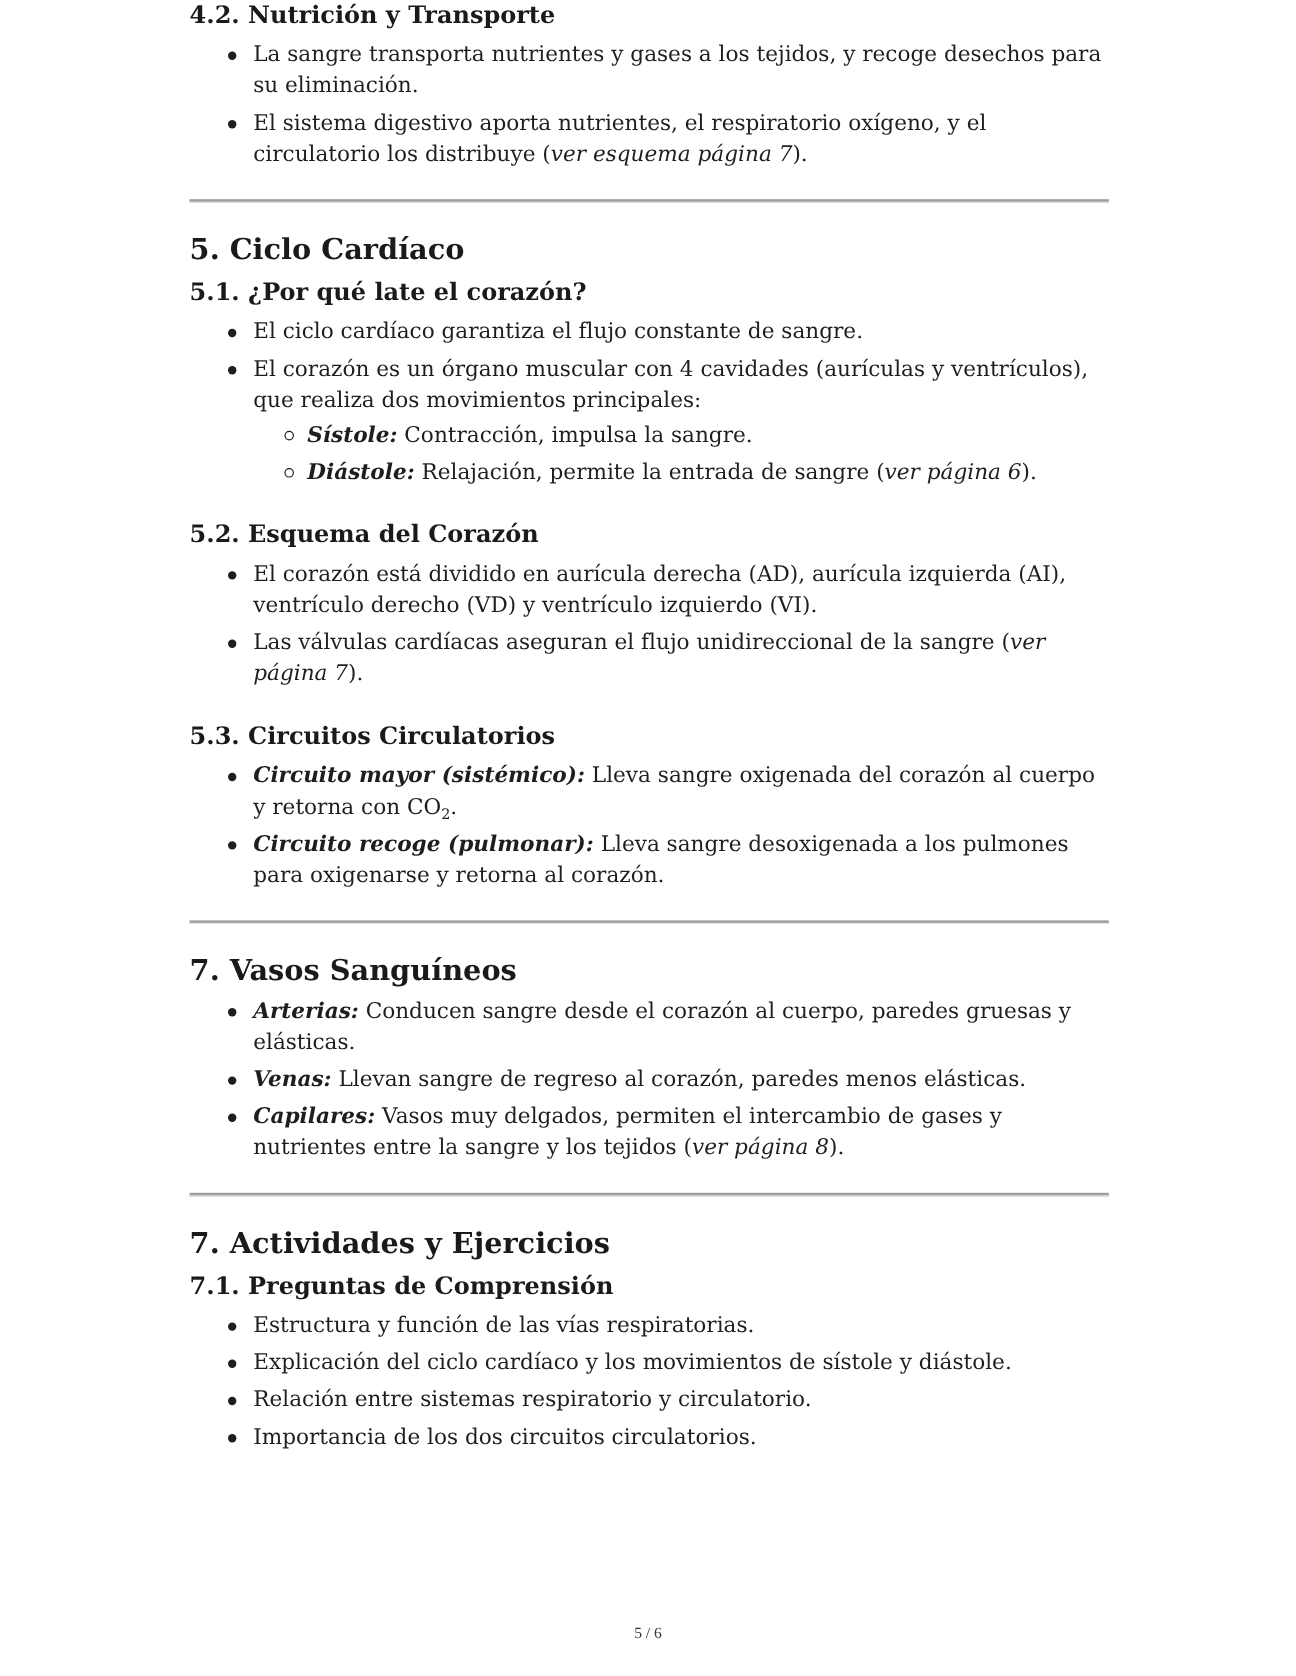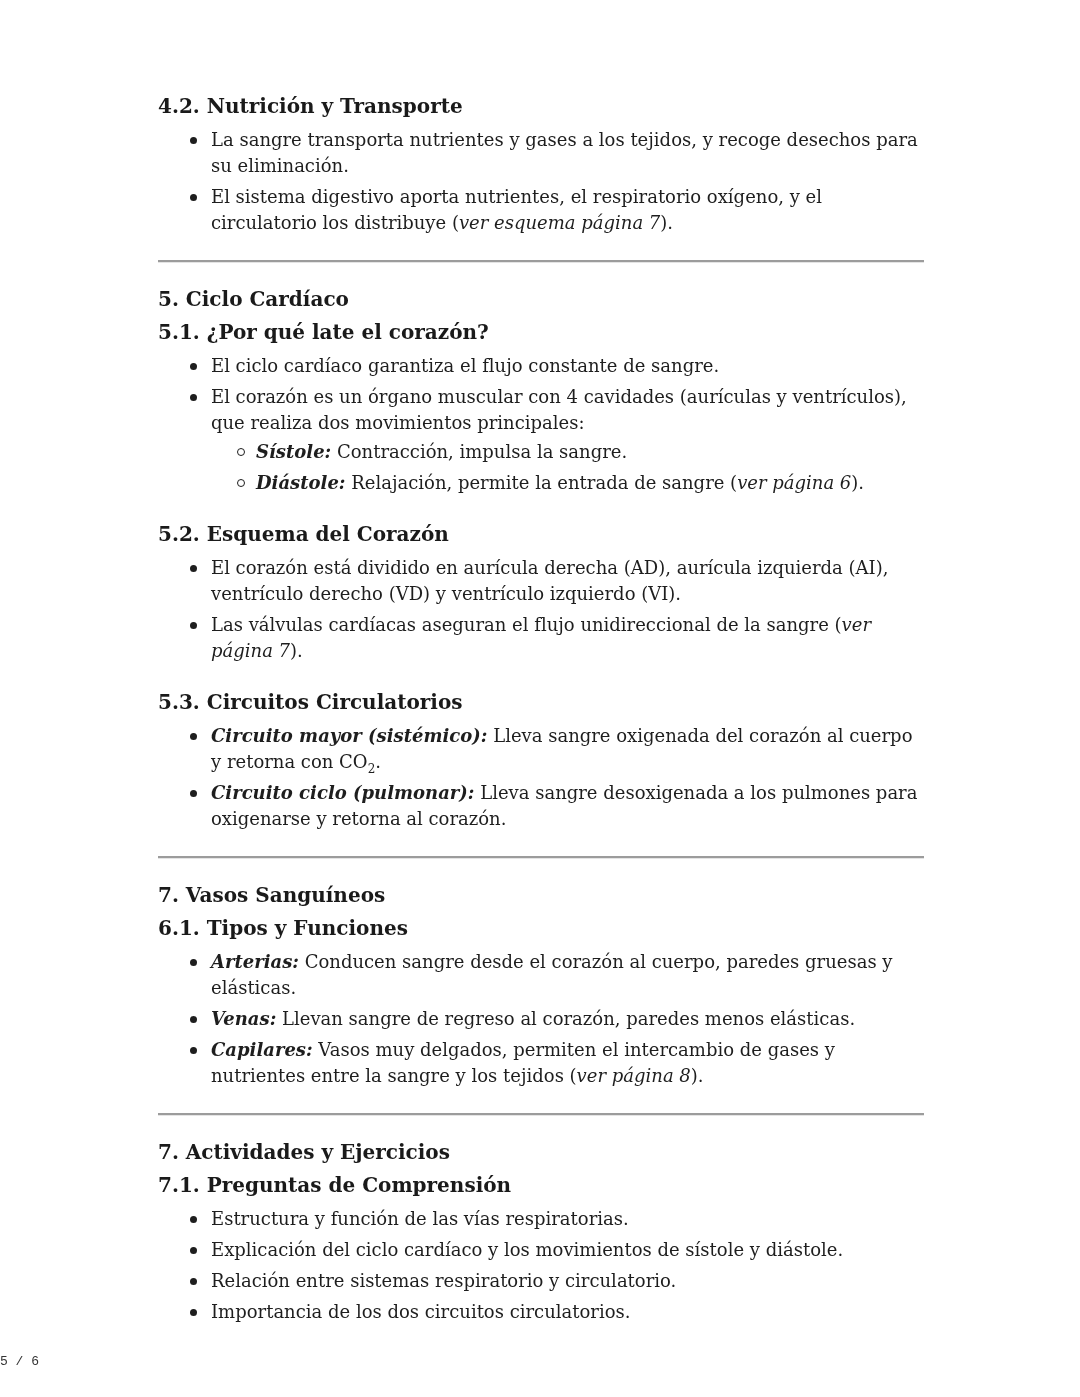--- a/index.html
+++ b/index.html
@@ -10,25 +10,24 @@
     background: #ffffff;
     font-family: "DejaVu Serif", serif;
     color: #1e1e1e;
     overflow: hidden;
   }
   .content {
     position: absolute;
     left: 158px;
     top: 0;
     width: 766px;
-    padding-top: 94px;
     box-sizing: border-box;
   }
   h2 {
-    font-size: 20px;
+    font-size: 24px;
     font-weight: bold;
     color: #1a1a1a;
     margin: 24px 0 4px 0;
     line-height: 1.25;
   }
   h3 {
     font-size: 20px;
     font-weight: bold;
     color: #1a1a1a;
     margin: 26px 0 8px 0;
@@ -77,22 +76,22 @@
     height: 2px;
     background: #9c9c9c;
     border-bottom: 1px solid #e4e4e4;
     margin: 24px 0 16px 0;
   }
   .footer {
     position: absolute;
     bottom: 28px;
     left: 0;
     right: 0;
-    text-align: left;
-    font-family: Liberation Mono, monospace;
+    text-align: center;
+    font-family: Liberation Serif, serif;
     font-size: 13px;
     color: #333333;
   }
 </style>
 </head>
 <body>
 
 <div class="page">
   <div class="content">
 
@@ -136,28 +135,27 @@
         <span>Las válvulas cardíacas aseguran el flujo unidireccional de la sangre (</span><i class="ref">ver página 7</i><span>).</span>
       </li>
     </ul>
 
     <h3>5.3. Circuitos Circulatorios</h3>
     <ul>
       <li class="bullet">
         <b class="lead">Circuito mayor (sistémico):</b><span> Lleva sangre oxigenada del corazón al cuerpo y retorna con CO</span><sub>2</sub><span>.</span>
       </li>
       <li class="bullet">
-        <b class="lead">Circuito ciclo (pulmonar):</b><span> Lleva sangre desoxigenada a los pulmones para oxigenarse y retorna al corazón.</span>
+        <b class="lead">Circuito recoge (pulmonar):</b><span> Lleva sangre desoxigenada a los pulmones para oxigenarse y retorna al corazón.</span>
       </li>
     </ul>
 
     <hr class="rule">
 
     <h2>7. Vasos Sanguíneos</h2>
-    <h3>6.1. Tipos y Funciones</h3>
     <ul>
       <li class="bullet">
         <b class="lead">Arterias:</b><span> Conducen sangre desde el corazón al cuerpo, paredes gruesas y elásticas.</span>
       </li>
       <li class="bullet">
         <b class="lead">Venas:</b><span> Llevan sangre de regreso al corazón, paredes menos elásticas.</span>
       </li>
       <li class="bullet">
         <b class="lead">Capilares:</b><span> Vasos muy delgados, permiten el intercambio de gases y nutrientes entre la sangre y los tejidos (</span><i class="ref">ver página 8</i><span>).</span>
       </li>

